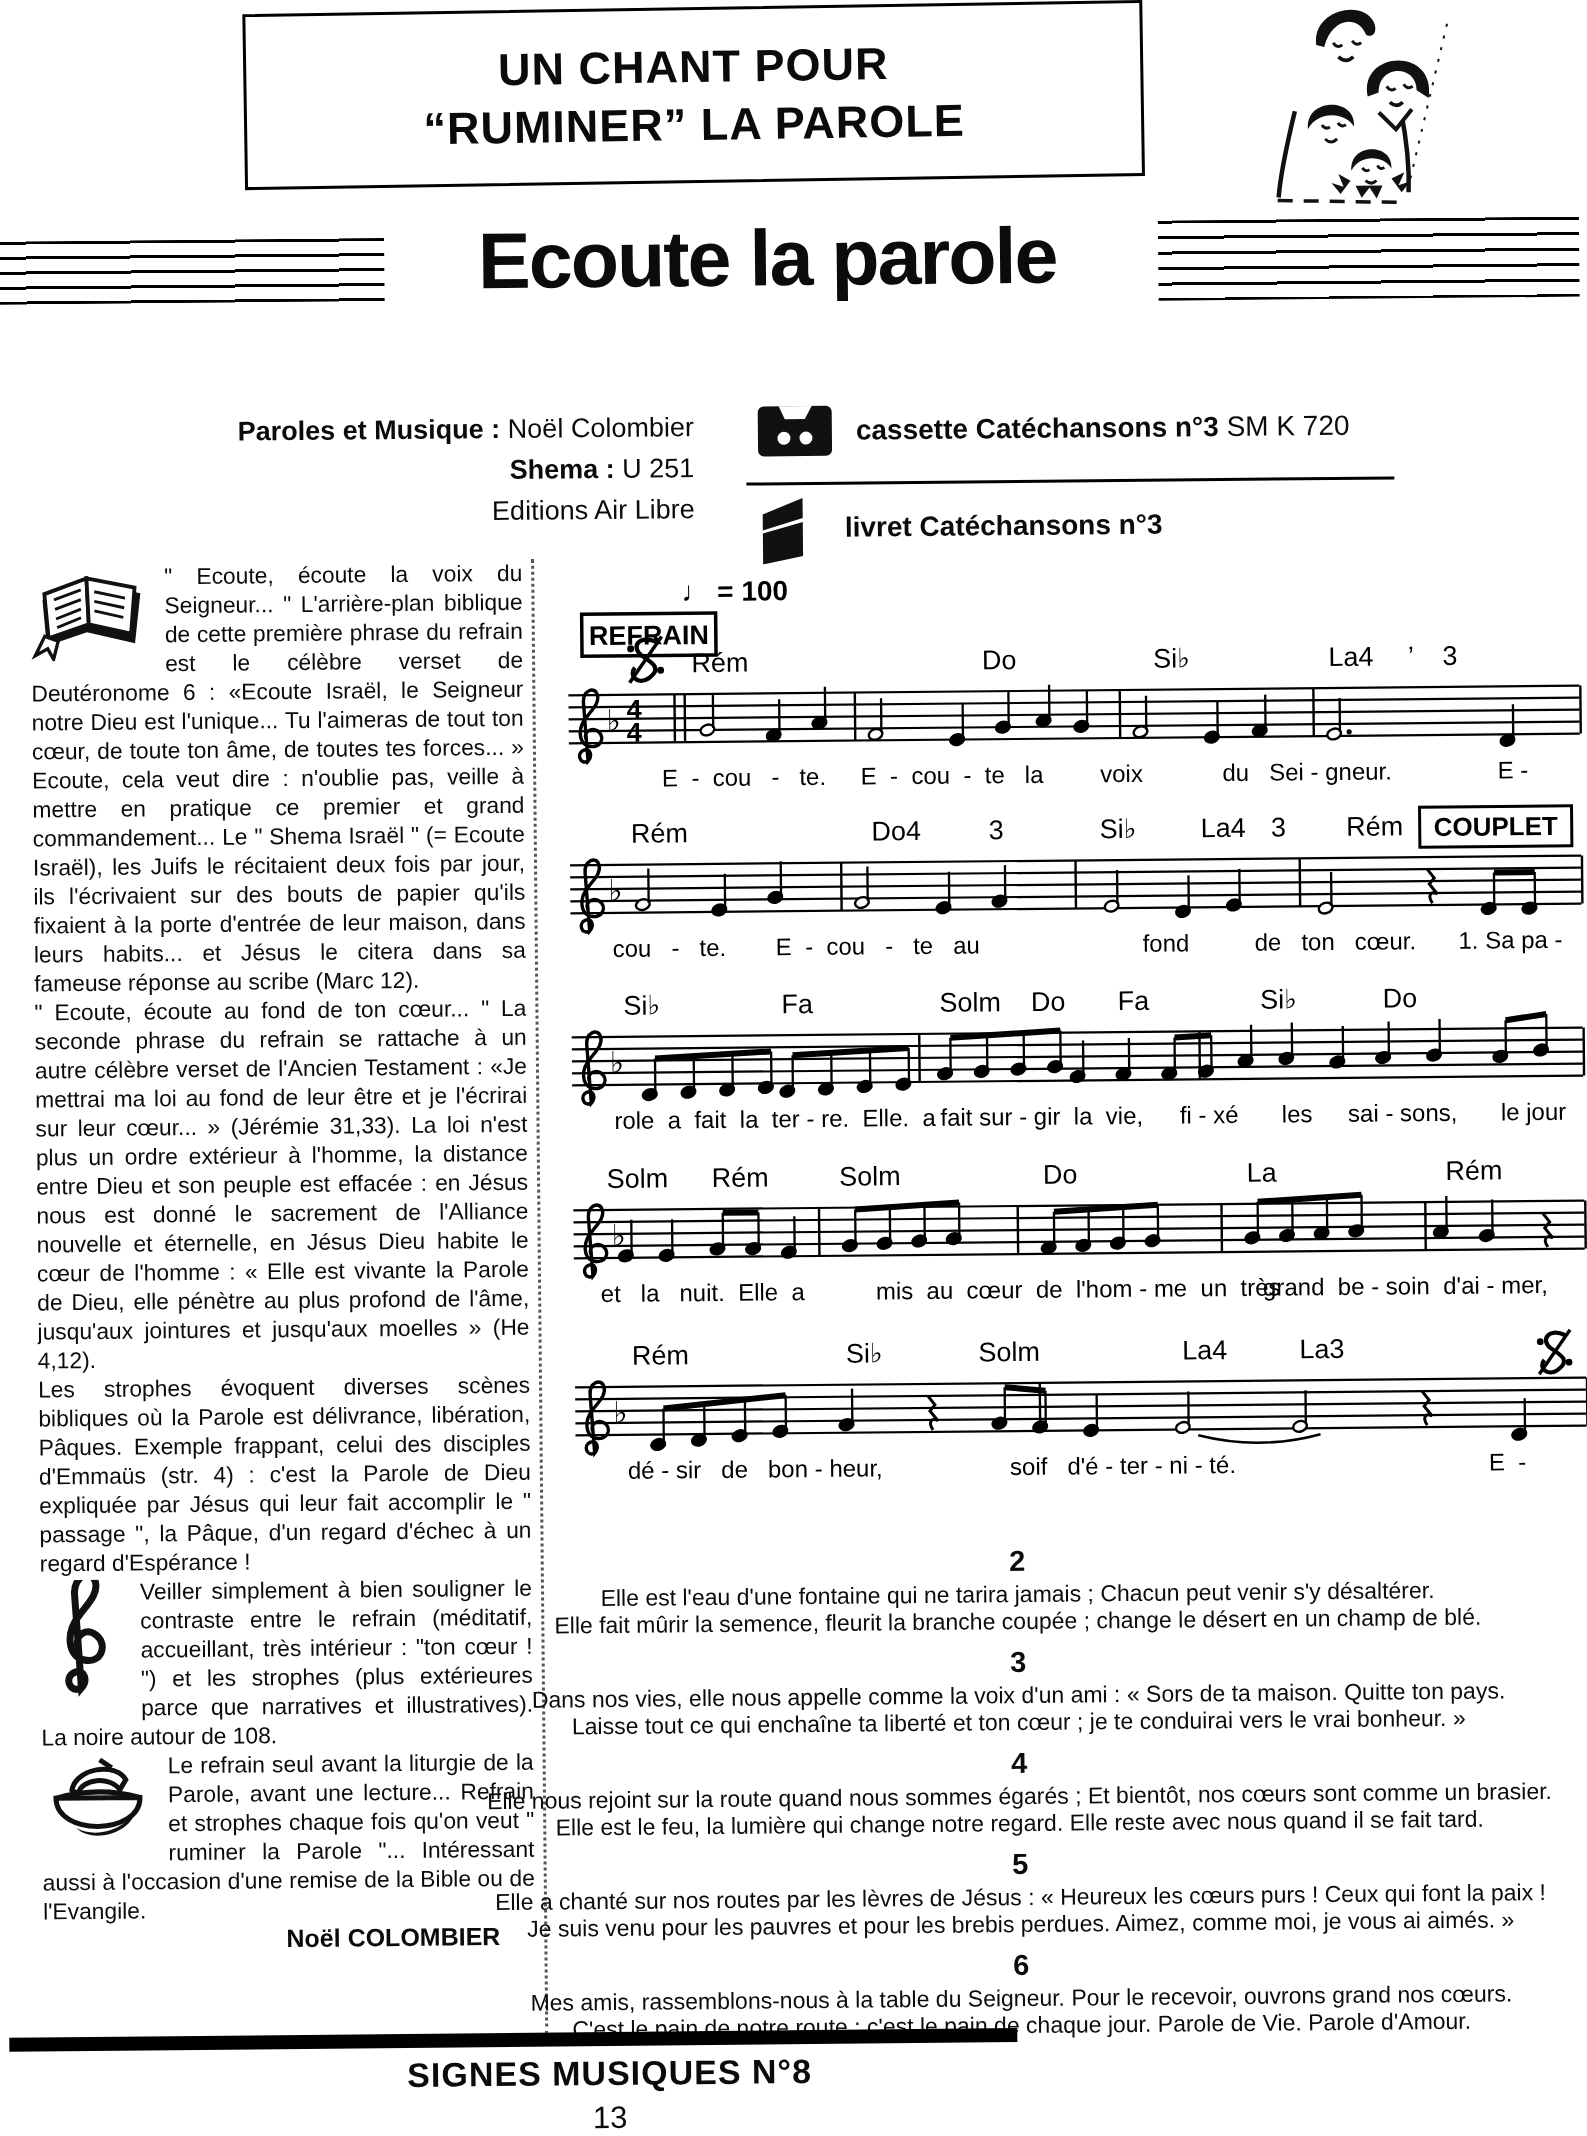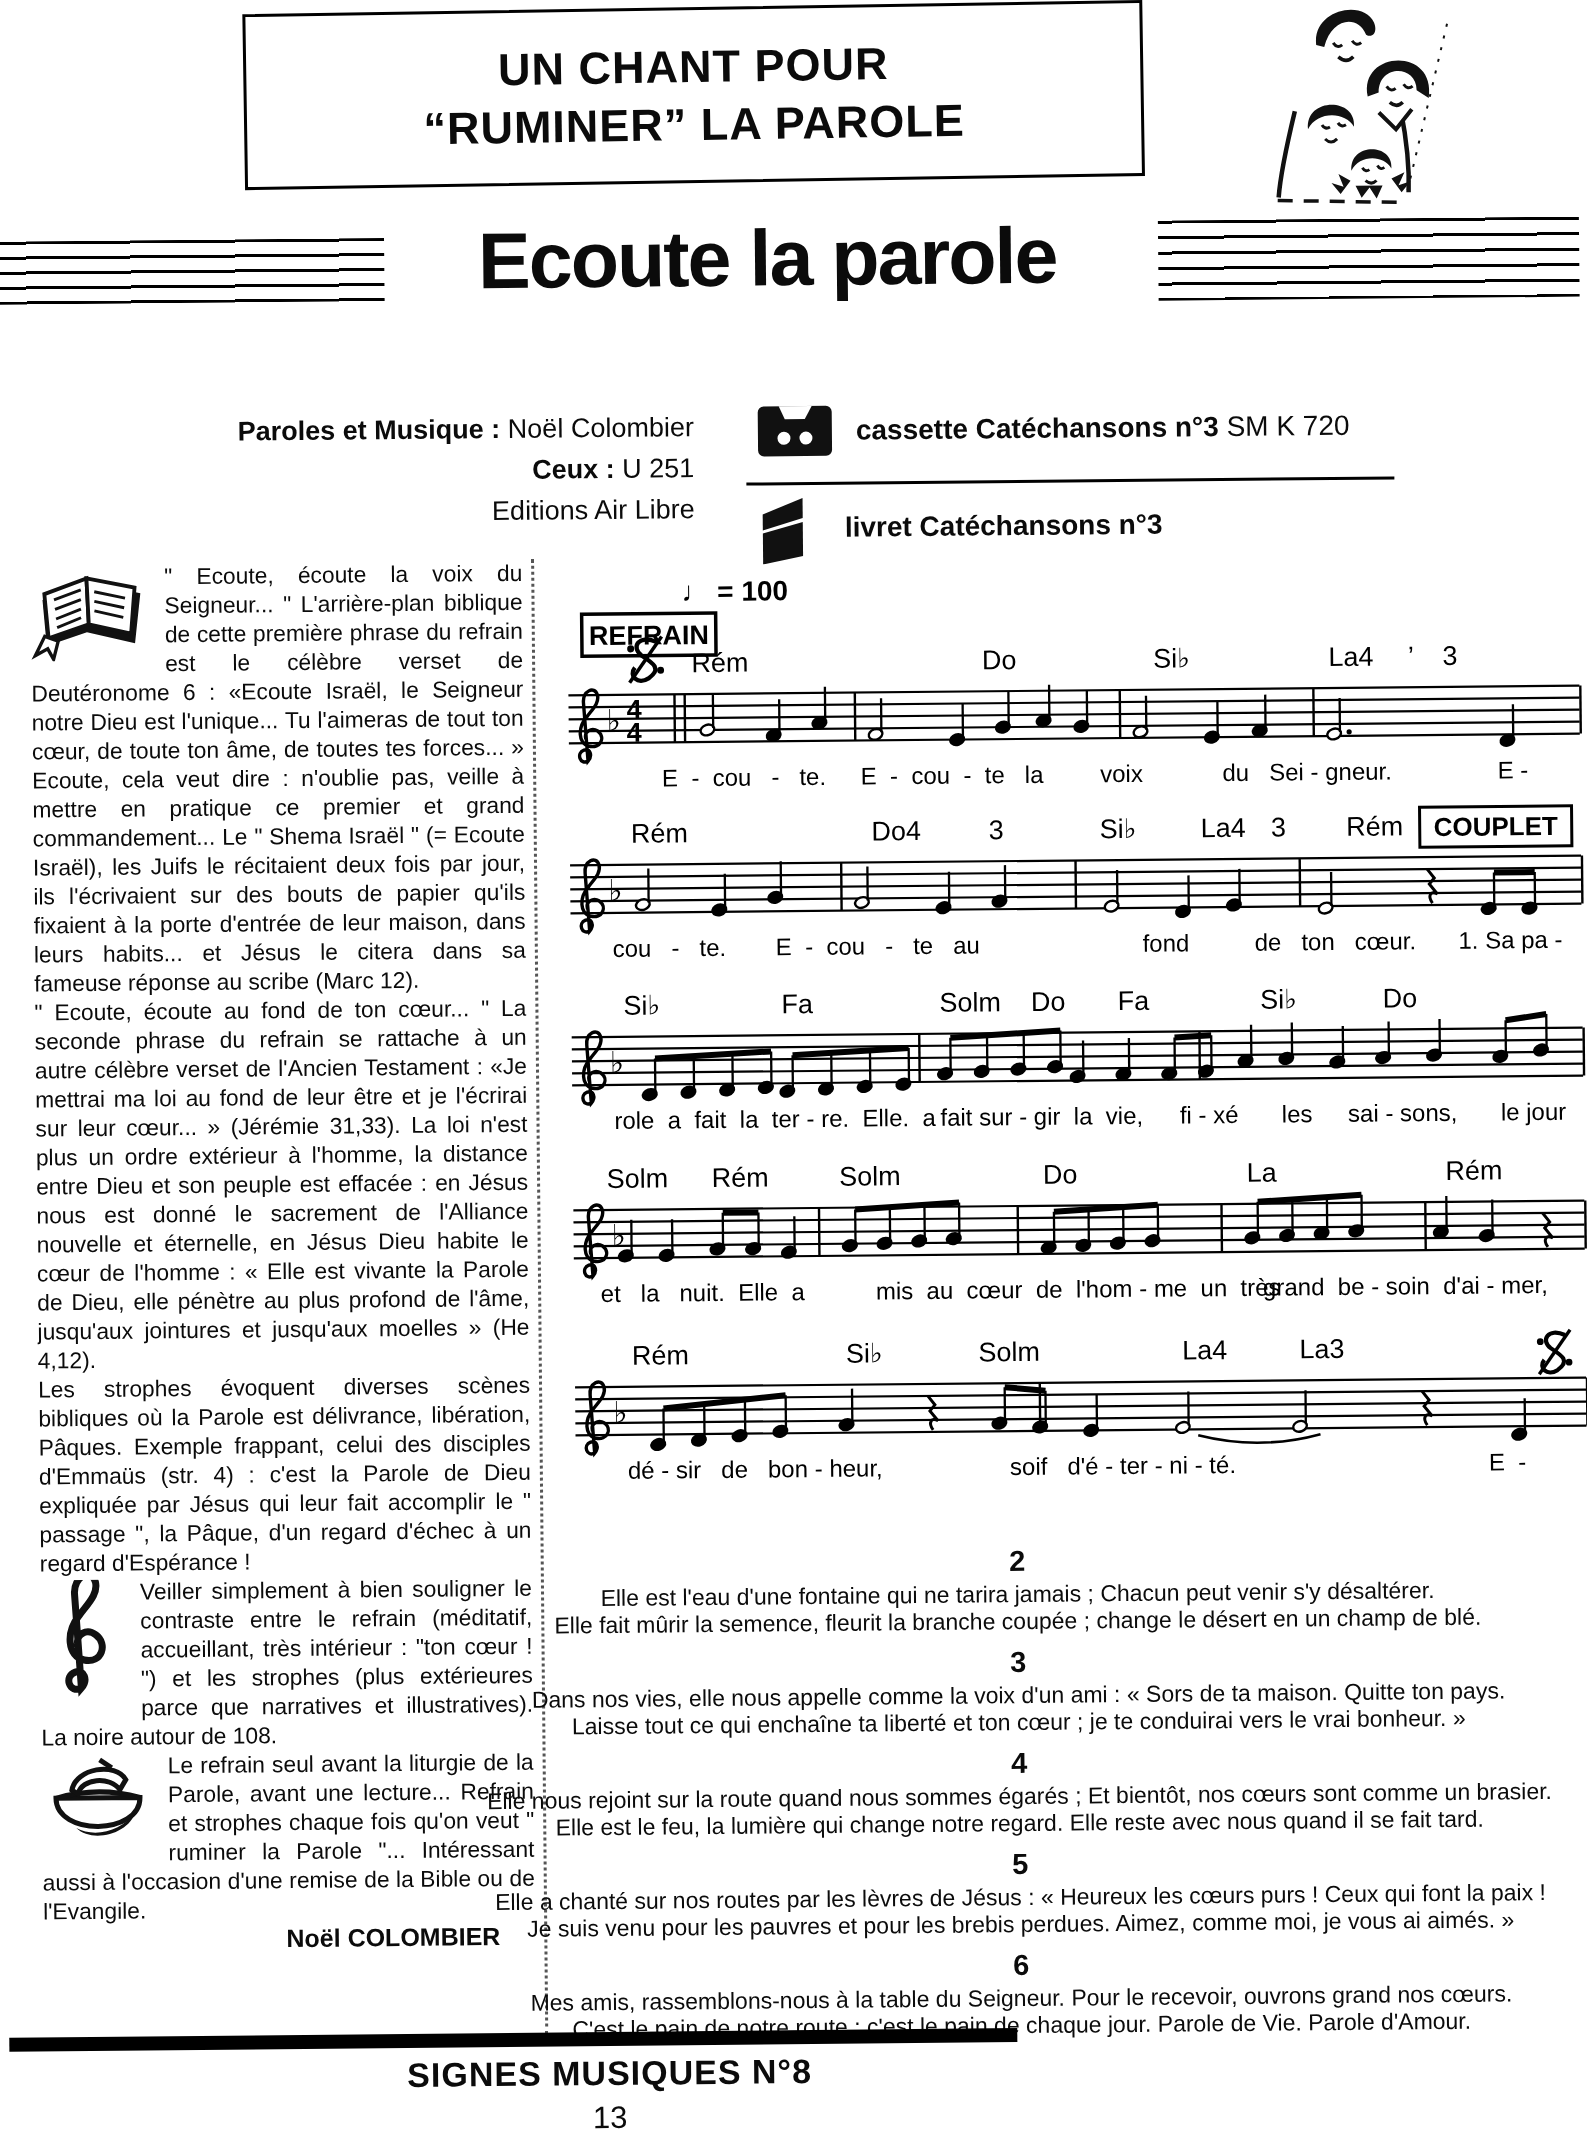--- a/index.html
+++ b/index.html
@@ -95,21 +95,21 @@
     <path d="M142,186 l13,-6 l-6,13 l12,-4 l-9,11" fill="#111"></path>
     <path d="M106,193 l6,12 l8,-10 l7,11 l6,-13" fill="#111"></path>
   </svg>
 
   <div class="staffdeco sd-left"></div>
   <div class="staffdeco sd-right"></div>
   <div class="main-title">Ecoute la parole</div>
 
   <div class="credits">
     <div><b>Paroles et Musique :</b> <span>Noël Colombier</span></div>
-    <div><b>Ceux :</b> <span>U 251</span></div>
+    <div><b>Shema :</b> <span>U 251</span></div>
     <div>Editions Air Libre</div>
   </div>
 
   <div class="media-cassette">
     <svg width="78" height="54" viewBox="0 0 78 54">
       <rect x="2" y="2" width="74" height="50" rx="6" fill="#111"></rect>
       <path d="M23,2 L56,2 L49,15 L29,15 Z" fill="#fff"></path>
       <circle cx="28" cy="34" r="6.5" fill="#fff"></circle>
       <circle cx="50" cy="34" r="6.5" fill="#fff"></circle>
     </svg>

